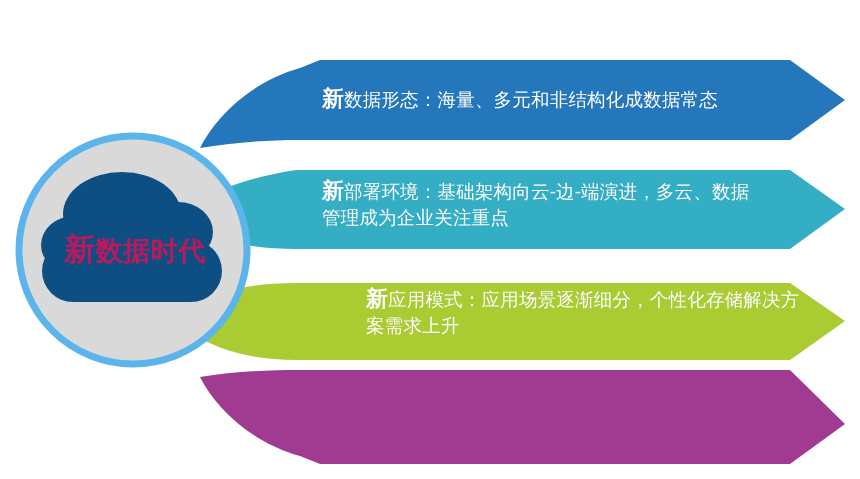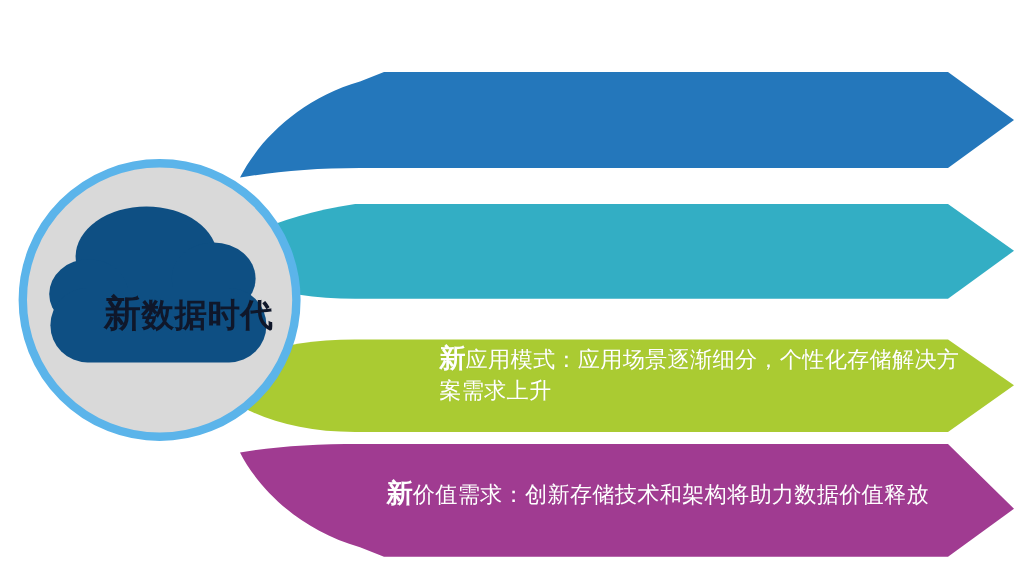--- a/index.html
+++ b/index.html
@@ -41,24 +41,24 @@
     letter-spacing: 0px;
   }
   #b1-text { left: 322px; top: 86px; width: 500px; }
   #b2-text { left: 322px; top: 178px; width: 455px; }
   #b3-text { left: 322px; top: 286px; width: 455px; margin-left: 44px; }
   #b4-text { left: 322px; top: 398px; width: 500px; }
 
   #cloud-label {
     position: absolute;
     left: 42px;
-    top: 246px;
+    top: 234px;
     width: 186px;
-    text-align: right;
-    color: #0f172a;
+    text-align: center;
+    color: #be185d;
     font-weight: bold;
     font-size: 27px;
     line-height: 32px;
     letter-spacing: 0.5px;
   }
   #cloud-label .lead {
     font-size: 31px;
   }
 </style>
 </head>
@@ -107,20 +107,22 @@
     <g fill="#0E4F83">
       <ellipse cx="122" cy="214" rx="59" ry="42"></ellipse>
       <ellipse cx="178" cy="232" rx="35" ry="30"></ellipse>
       <ellipse cx="74" cy="245" rx="33" ry="29"></ellipse>
       <rect x="42" y="240" width="180" height="62" rx="31" ry="31"></rect>
     </g>
   </svg>
 
   <div id="cloud-label"><span class="lead">新</span><span>数据时代</span></div>
 
+  <div id="b1-text" class="banner-text"><span class="lead">新</span><span>数据形态：海量、多元和非结构化成数据常态</span></div>
 
+  <div id="b2-text" class="banner-text"><span class="lead">新</span><span>部署环境：基础架构向云-边-端演进，多云、数据
+管理成为企业关注重点</span></div>
 
   <div id="b3-text" class="banner-text"><span class="lead">新</span><span>应用模式：应用场景逐渐细分，个性化存储解决方
 案需求上升</span></div>
 
-  <div id="b4-text" class="banner-text"><span class="lead">新</span><span>价值需求：创新存储技术和架构将助力数据价值释放</span></div>
 
 </div>
 
 </body></html>

